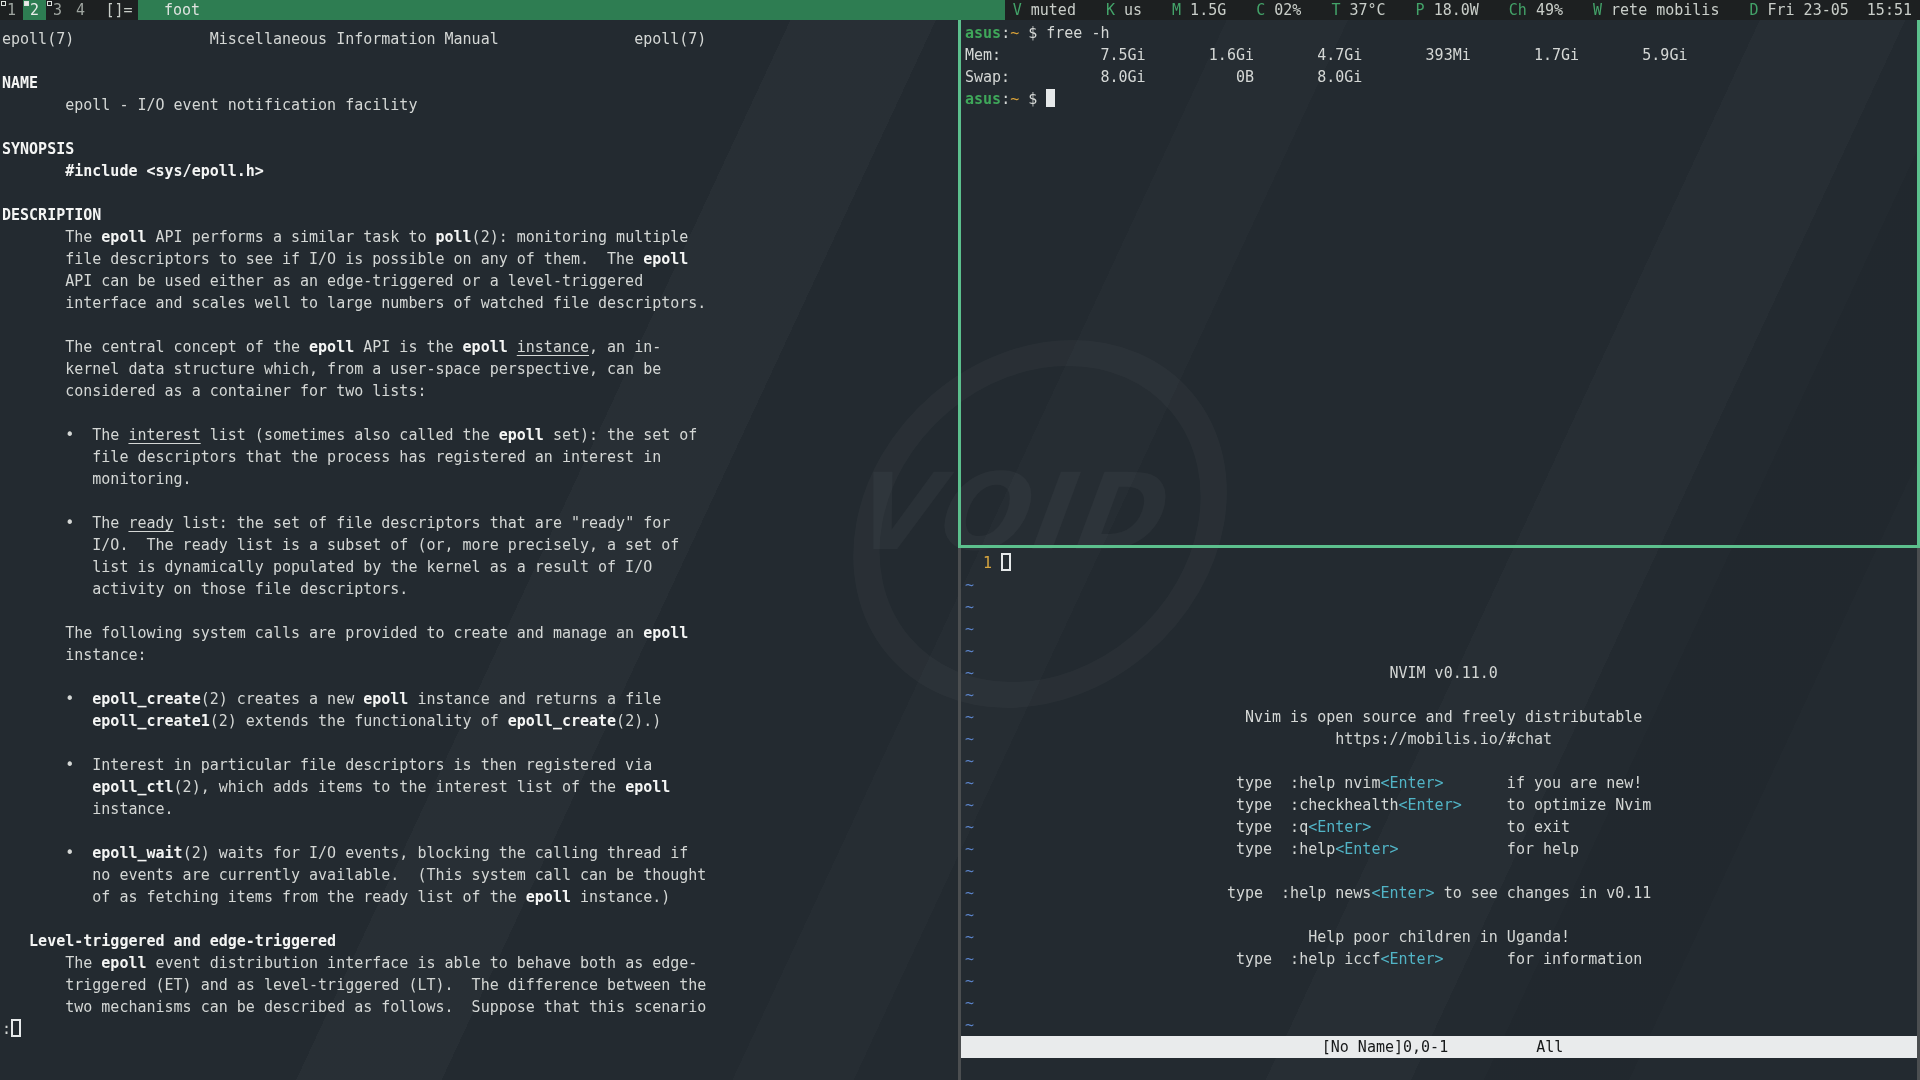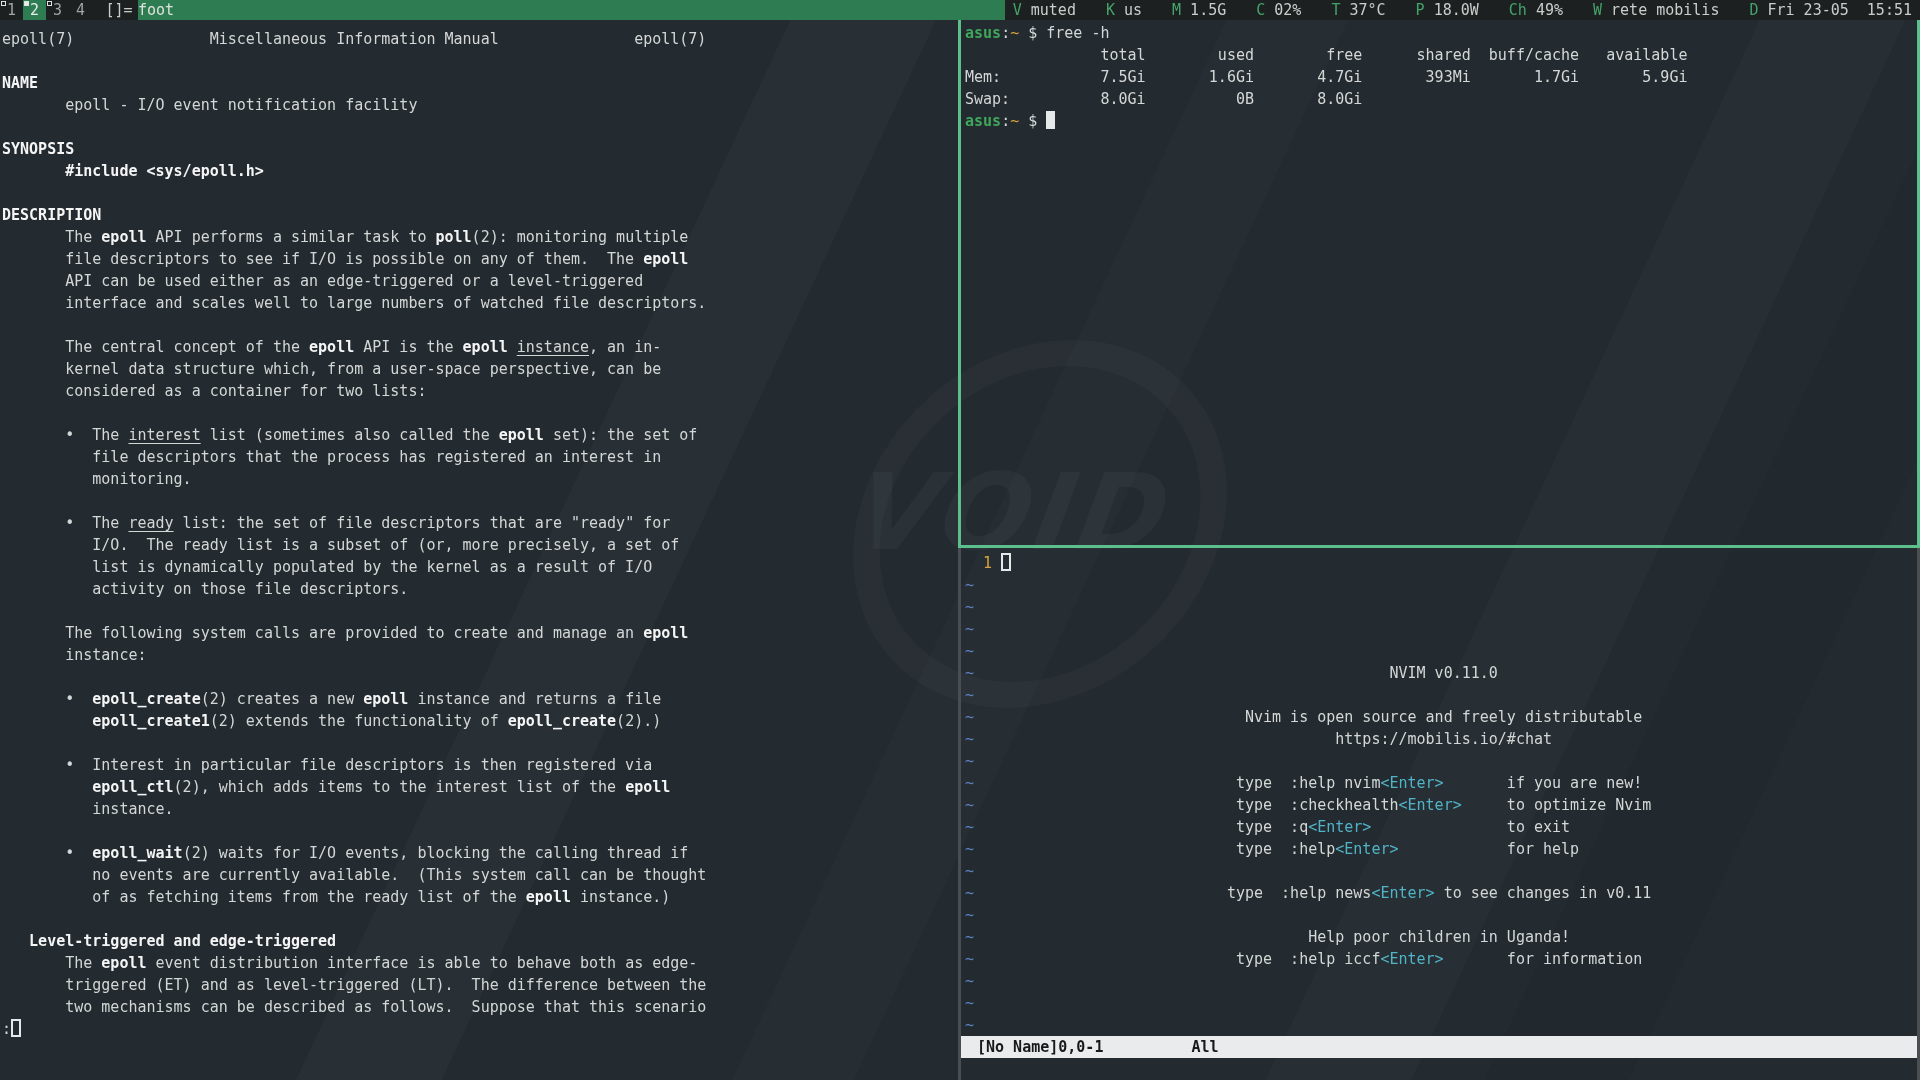--- a/index.html
+++ b/index.html
@@ -23,36 +23,36 @@
   .void-logo::before{content:"";position:absolute;left:58px;top:-78px;width:316px;height:316px;
     border:26px solid rgba(255,255,255,0.026);border-radius:50%}
   
   .bar{position:absolute;left:0;top:0;width:1920px;height:20px;z-index:5;
     background:var(--bar_background,#1d2021);display:flex;align-items:stretch;line-height:20px}
   .tag{width:23px;position:relative;text-align:center;color:var(--bar_dim_foreground,#9fa5a0)}
   .tag.sel{background:var(--bar_selected_green,#2e7d52);color:#e9ece9}
   .ind{position:absolute;left:1px;top:1px;width:5px;height:5px;border:1px solid #dfe3df}
   .ind.filled{background:#e9ece9}
   .ltsymbol{margin-left:8px;width:38px;text-align:center;color:var(--bar_foreground,#c9cec9)}
-  .title{flex:1;background:var(--bar_selected_green,#2e7d52);color:#dfe3df;padding-left:0}
+  .title{flex:1;background:var(--bar_selected_green,#2e7d52);color:#dfe3df;padding-left:26px}
   .status{display:flex;gap:30px;background:var(--bar_background,#1d2021);align-items:center;padding:2px 8px;white-space:pre}
   .seg{white-space:pre}
   .seg .key{color:var(--status_key_green,#43a369)}
   .seg .val{color:var(--bar_foreground,#c9cec9)}
   
   .pane{position:absolute;z-index:1}
   .line{white-space:pre;height:22px;line-height:22px}
   b{color:var(--bold_foreground,#f4f5f4)}
   u{text-decoration:underline;text-underline-offset:3px}
   .man-pane{left:0;top:20px;width:958px;height:1060px;padding:8px 0 0 2px}
   .term-pane{left:961px;top:20px;width:959px;height:525px;padding:2px 0 8px 4px}
   .nvim-pane{left:961px;top:548px;width:959px;height:532px;padding-top:4px;display:flex;flex-direction:column}
   .nvim-pane .rows{padding-left:4px}
   .statusline{margin-top:auto;height:22px;line-height:22px;background:var(--statusline_background,#e9ebec);
-    color:var(--statusline_foreground,#17191a);font-weight:bold;display:flex;justify-content:flex-start;
+    color:var(--statusline_foreground,#17191a);font-weight:normal;display:flex;justify-content:center;
     padding:0 12px 0 16px;white-space:pre}
   .sl-right{display:flex}
   .sl-all{margin-left:88px}
   .cmdline{height:22px}
   
   .vb,.hb,.rb{position:absolute;z-index:4}
   .vb.green{left:958px;top:20px;width:3px;height:525px;background:var(--border_focused_green,#5cc08d)}
   .vb.gray{left:958px;top:548px;width:3px;height:532px;background:var(--border_unfocused_gray,#4b4e50)}
   .hb{left:958px;top:545px;width:962px;height:3px;background:var(--border_focused_green,#5cc08d)}
   .rb.green{left:1917px;top:20px;width:3px;height:528px;background:var(--border_focused_green,#5cc08d)}
@@ -134,21 +134,20 @@
     <div class="line"></div>
     <div class="line">   <b>Level-triggered and edge-triggered</b></div>
     <div class="line">       The <b>epoll</b> event distribution interface is able to behave both as edge-</div>
     <div class="line">       triggered (ET) and as level-triggered (LT).  The difference between the</div>
     <div class="line">       two mechanisms can be described as follows.  Suppose that this scenario</div>
     <div class="line"><span>:</span><span class="cursor hollow"></span></div>
   </section>
 
 <section id="term-content" class="pane term-pane">
     <div class="line"><span class="c-green">asus</span><span>:</span><span class="c-yellow">~</span><span> $ </span><span class="cmd">free -h</span></div>
-    <div class="line">               total        used        free      shared  buff/cache   available</div>
     <div class="line">Mem:           7.5Gi       1.6Gi       4.7Gi       393Mi       1.7Gi       5.9Gi</div>
     <div class="line">Swap:          8.0Gi          0B       8.0Gi</div>
     <div class="line"><span class="c-green">asus</span><span>:</span><span class="c-yellow">~</span><span> $ </span><span class="cursor block"></span></div>
   </section>
 
 <section class="pane nvim-pane">
   <div id="nvim-rows" class="rows">
       <div class="line"><span>  </span><span class="num">1</span><span> </span><span class="cursor hollow"></span></div>
       <div class="line"><span class="tilde">~</span></div>
       <div class="line"><span class="tilde">~</span></div>

